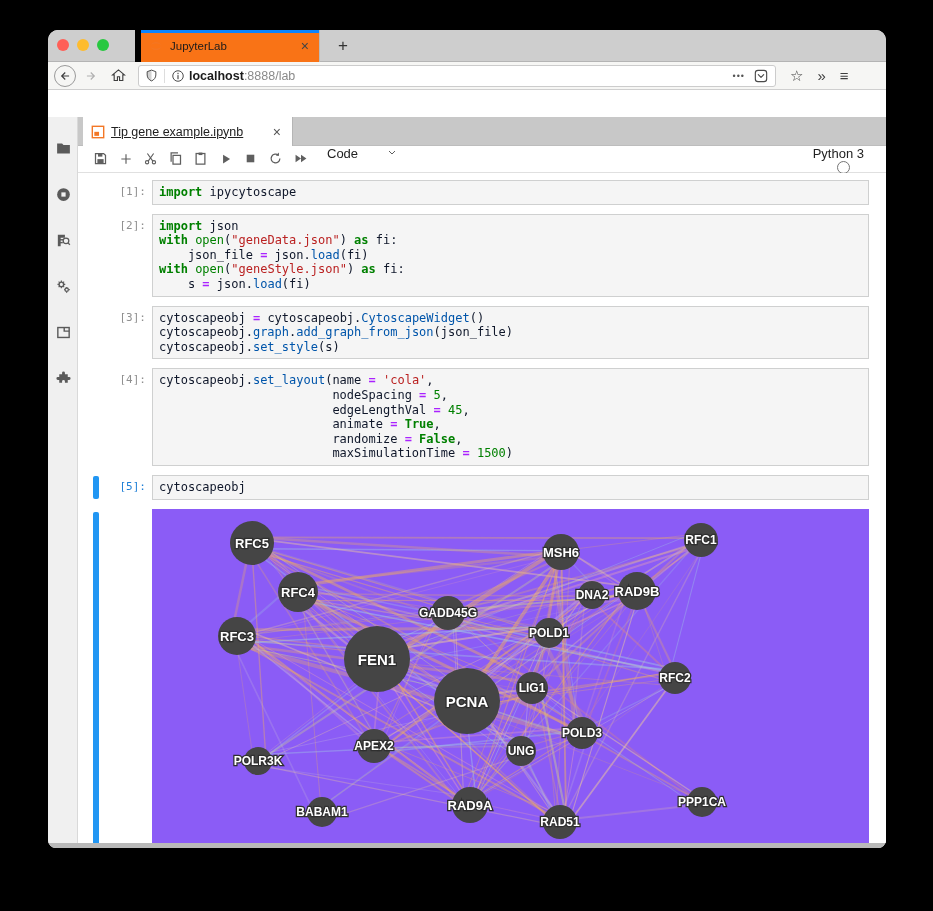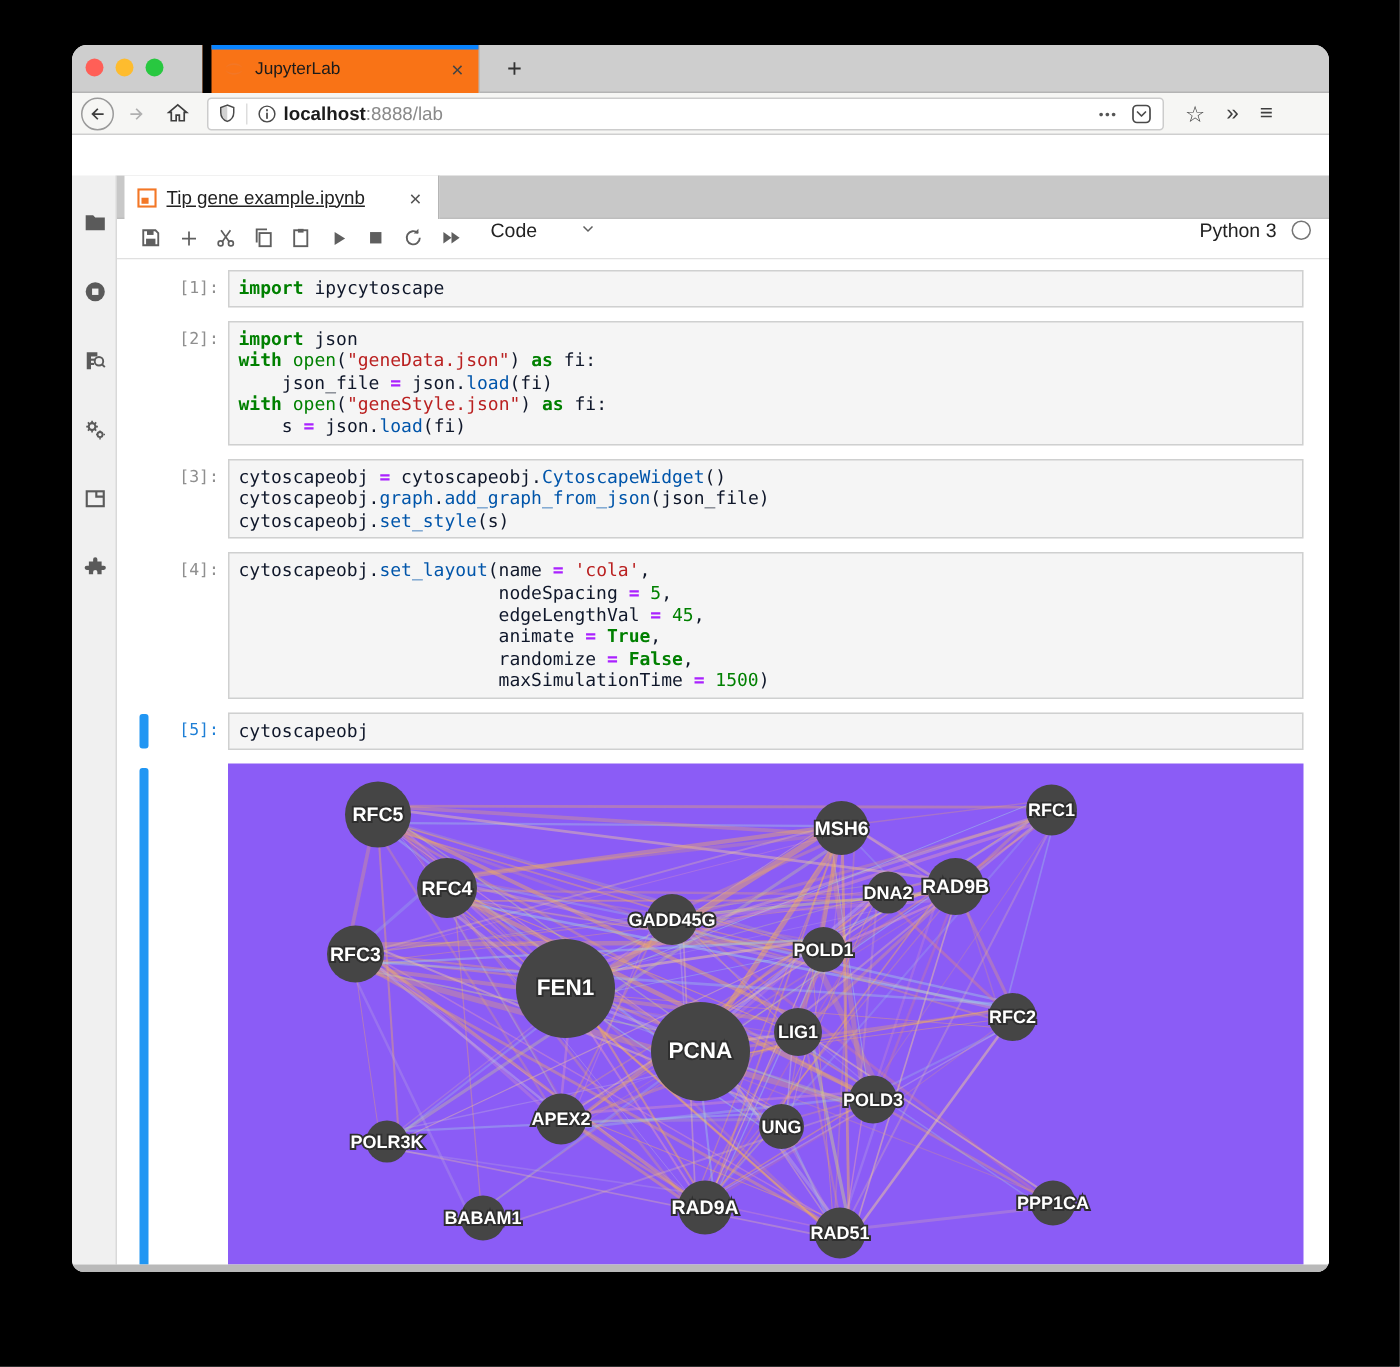--- a/index.html
+++ b/index.html
@@ -46,21 +46,21 @@
   .doctabbar { position:absolute; left:0; top:0; width:100%; height:29px; background:#c8c8c8; border-bottom:1px solid #bdbdbd; }
   .doctab { position:absolute; left:5px; top:0; width:210px; height:29px; background:#fff; border-right:1px solid #b5b5b5;
             display:flex; align-items:center; padding:0 8px; }
   .doctab-title { font-size:12.5px; color:#212121; margin-left:6px; flex:1; white-space:nowrap;text-decoration:underline; }
   .doctab-close { font-size:14px; color:#555; padding:0 3px; }
   .jtoolbar { position:absolute; left:0; top:29px; width:100%; height:27px; background:#fff; border-bottom:1px solid #e0e0e0;
               display:flex; align-items:flex-start; padding-left:10px; }
   .tbtn { width:25px; height:25px; display:flex; align-items:center; justify-content:center; color:#5f5f5f; }
   .tb-celltype { font-size:13px; color:#222; margin-left:14px; }
   .tb-chevron { margin-left:28px; color:#5f5f5f; }
-  .tb-right { margin-left:auto; display:flex; align-items:center; padding-right:12px; }
+  .tb-right { margin-left:auto; display:flex; align-items:center; padding-right:12px;flex-direction:column; }
   .kernel-name { font-size:13px; color:#222; margin-right:10px; }
   .kernel-circle { width:13px; height:13px; border:1.5px solid #757575; border-radius:50%; }
   .notebook { position:absolute; left:0; top:56px; width:100%; height:670px; background:#fff; overflow:hidden; padding-top:7px; }
   .cellrow { display:flex; margin:0 17px 9px 0; }
   .promptcol { width:74px; flex:none; text-align:right; padding-right:6px; padding-top:5px; position:relative;
                font-family:"DejaVu Sans Mono", monospace; font-size:11px; color:#8f8f8f; }
   .promptcol.active { color:#1e7fd6; }
   .collapser { position:absolute; left:15px; top:1px; bottom:1px; width:6px; background:#2196f3; border-radius:2px; }
   .inputarea { flex:1; background:#f5f5f5; border:1px solid #cfd0d0; padding:4px 6px; overflow:hidden; }
   .inputarea pre { font-family:"DejaVu Sans Mono", monospace; font-size:12px; line-height:14.6px; color:#212121; }

